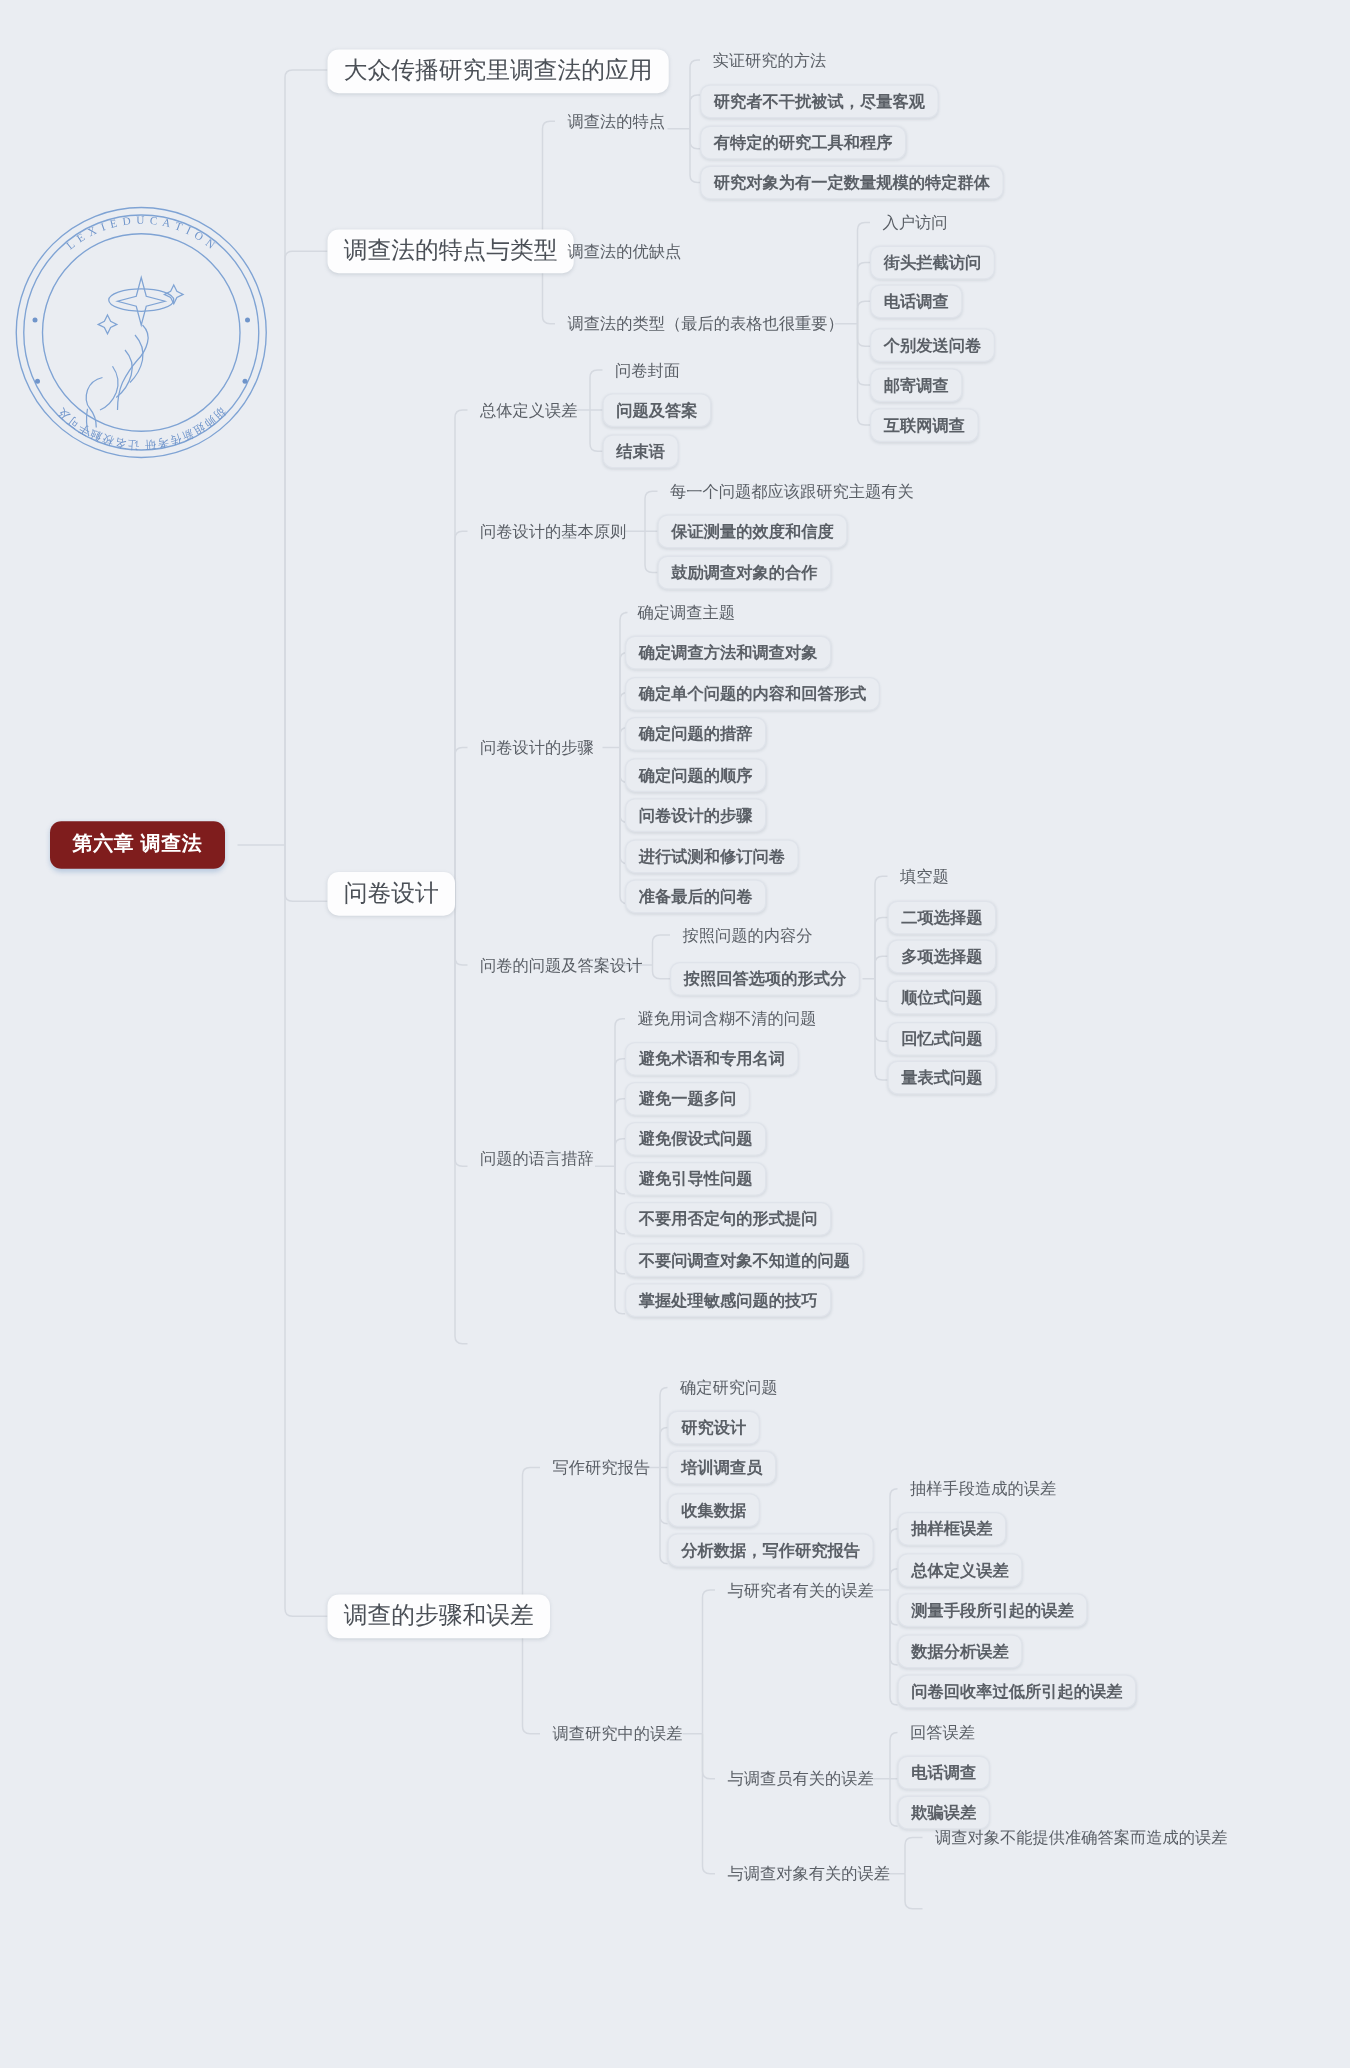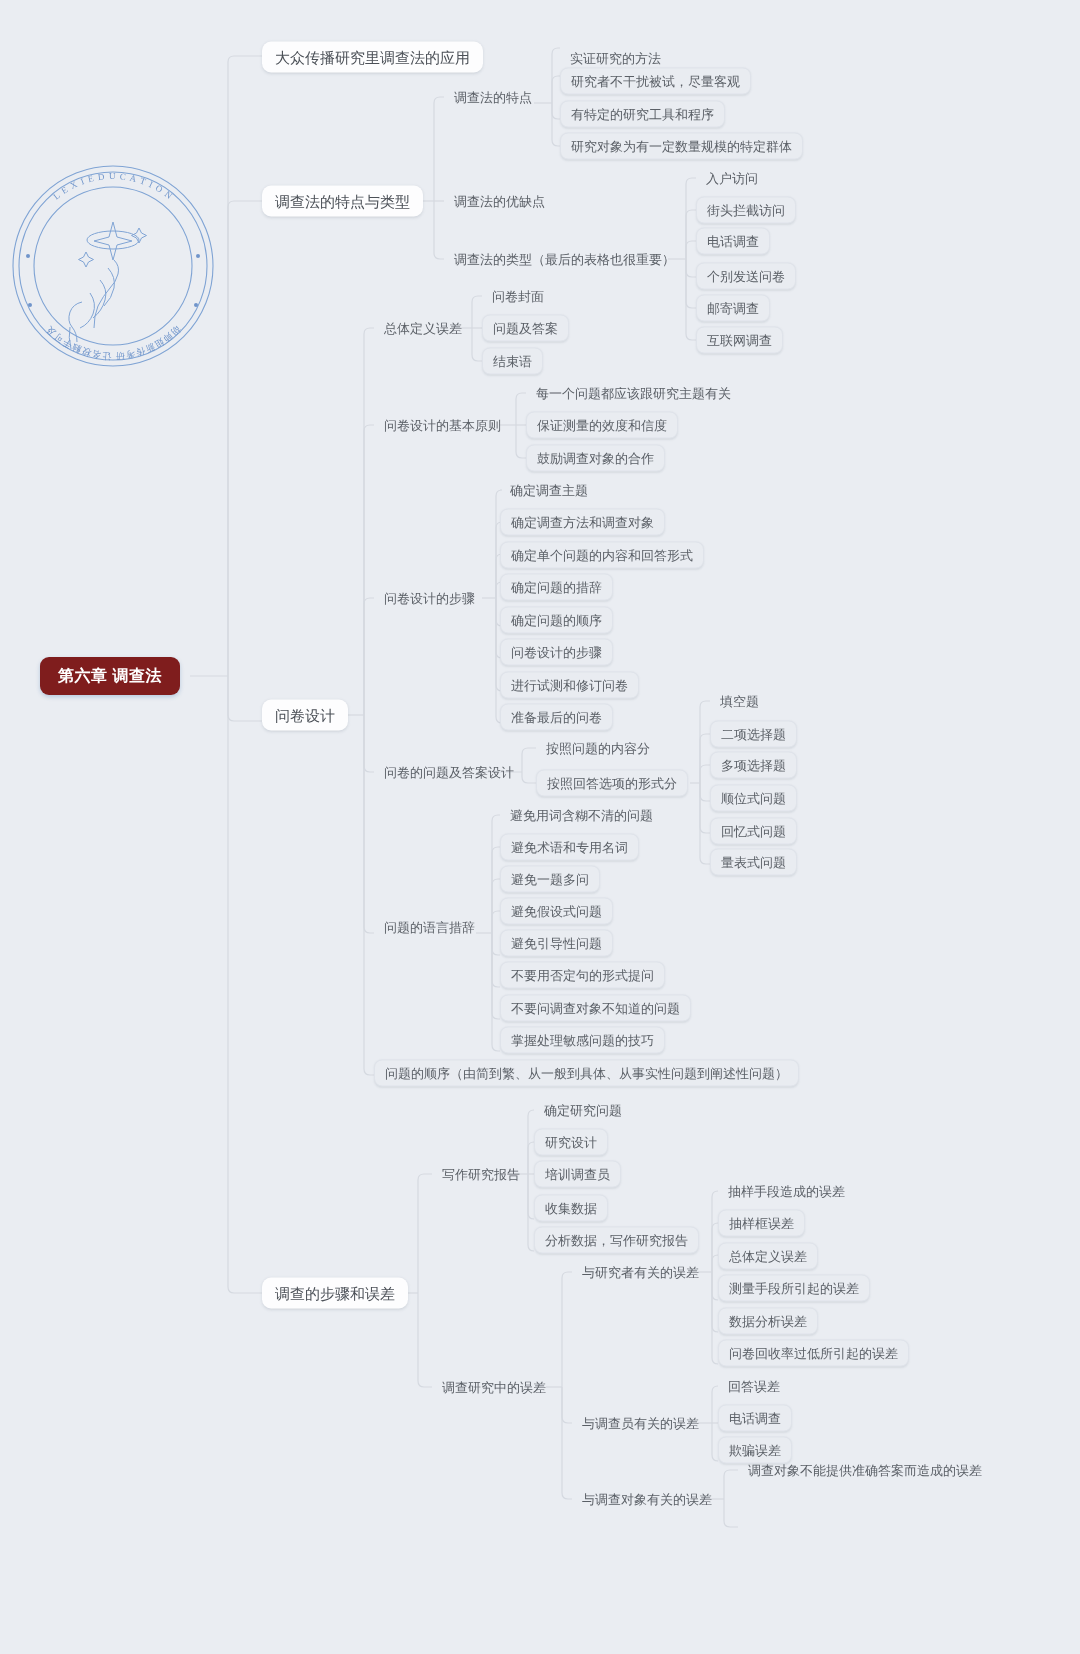--- a/index.html
+++ b/index.html
@@ -26,29 +26,30 @@
     transform:translateY(-50%);
   }
   
   .n-plain { background:transparent; }
   
   .n-card {
     background:#e9ecf1;
     border:1px solid #dfe3ea;
     border-radius:8px;
     box-shadow:0 1px 2px rgba(120,130,145,.16);
+    font-weight:bold;
   }
   
   .n-pill {
     background:#fdfdfe;
     border-radius:9px;
     box-shadow:0 1px 3px rgba(120,130,145,.22);
     color:#4b5057;
     padding:8px 13px;
-    font-size:15px;
+    font-size:19px;
   }
   
   .n-root {
     background:#7f1d1d;
     color:#ffffff;
     border-radius:9px;
     padding:11px 18px;
     font-size:16px;
     font-weight:bold;
     box-shadow:0 2px 4px rgba(70,120,180,.3);
@@ -218,21 +219,21 @@
 
   <div class="node n-pill" style="left:262px; top:57px;">大众传播研究里调查法的应用</div>
   <div class="node n-pill" style="left:262px; top:201px;">调查法的特点与类型</div>
   <div class="node n-pill" style="left:262px; top:715px;">问卷设计</div>
   <div class="node n-pill" style="left:262px; top:1293px;">调查的步骤和误差</div>
 
   <div class="node n-plain" style="left:444px; top:97px;">调查法的特点</div>
   <div class="node n-plain" style="left:444px; top:201px;">调查法的优缺点</div>
   <div class="node n-plain" style="left:444px; top:259px;">调查法的类型（最后的表格也很重要）</div>
 
-  <div class="node n-plain" style="left:560px; top:48px;margin-top:10px;">实证研究的方法</div>
+  <div class="node n-plain" style="left:560px; top:48px;">实证研究的方法</div>
   <div class="node n-card" style="left:560px; top:81px;">研究者不干扰被试，尽量客观</div>
   <div class="node n-card" style="left:560px; top:114px;">有特定的研究工具和程序</div>
   <div class="node n-card" style="left:560px; top:146px;">研究对象为有一定数量规模的特定群体</div>
 
   <div class="node n-plain" style="left:696px; top:178px;">入户访问</div>
   <div class="node n-card" style="left:696px; top:210px;">街头拦截访问</div>
   <div class="node n-card" style="left:696px; top:241px;">电话调查</div>
   <div class="node n-card" style="left:696px; top:276px;">个别发送问卷</div>
   <div class="node n-card" style="left:696px; top:308px;">邮寄调查</div>
   <div class="node n-card" style="left:696px; top:340px;">互联网调查</div>
@@ -271,21 +272,20 @@
   <div class="node n-plain" style="left:374px; top:927px;">问题的语言措辞</div>
   <div class="node n-plain" style="left:500px; top:815px;">避免用词含糊不清的问题</div>
   <div class="node n-card" style="left:500px; top:847px;">避免术语和专用名词</div>
   <div class="node n-card" style="left:500px; top:879px;">避免一题多问</div>
   <div class="node n-card" style="left:500px; top:911px;">避免假设式问题</div>
   <div class="node n-card" style="left:500px; top:943px;">避免引导性问题</div>
   <div class="node n-card" style="left:500px; top:975px;">不要用否定句的形式提问</div>
   <div class="node n-card" style="left:500px; top:1008px;">不要问调查对象不知道的问题</div>
   <div class="node n-card" style="left:500px; top:1040px;">掌握处理敏感问题的技巧</div>
 
-  <div class="node n-card" style="left:374px; top:1073px;">问题的顺序（由简到繁、从一般到具体、从事实性问题到阐述性问题）</div>
 
   <div class="node n-plain" style="left:432px; top:1174px;">写作研究报告</div>
   <div class="node n-plain" style="left:534px; top:1110px;">确定研究问题</div>
   <div class="node n-card" style="left:534px; top:1142px;">研究设计</div>
   <div class="node n-card" style="left:534px; top:1174px;">培训调查员</div>
   <div class="node n-card" style="left:534px; top:1208px;">收集数据</div>
   <div class="node n-card" style="left:534px; top:1240px;">分析数据，写作研究报告</div>
 
   <div class="node n-plain" style="left:432px; top:1387px;">调查研究中的误差</div>
 

